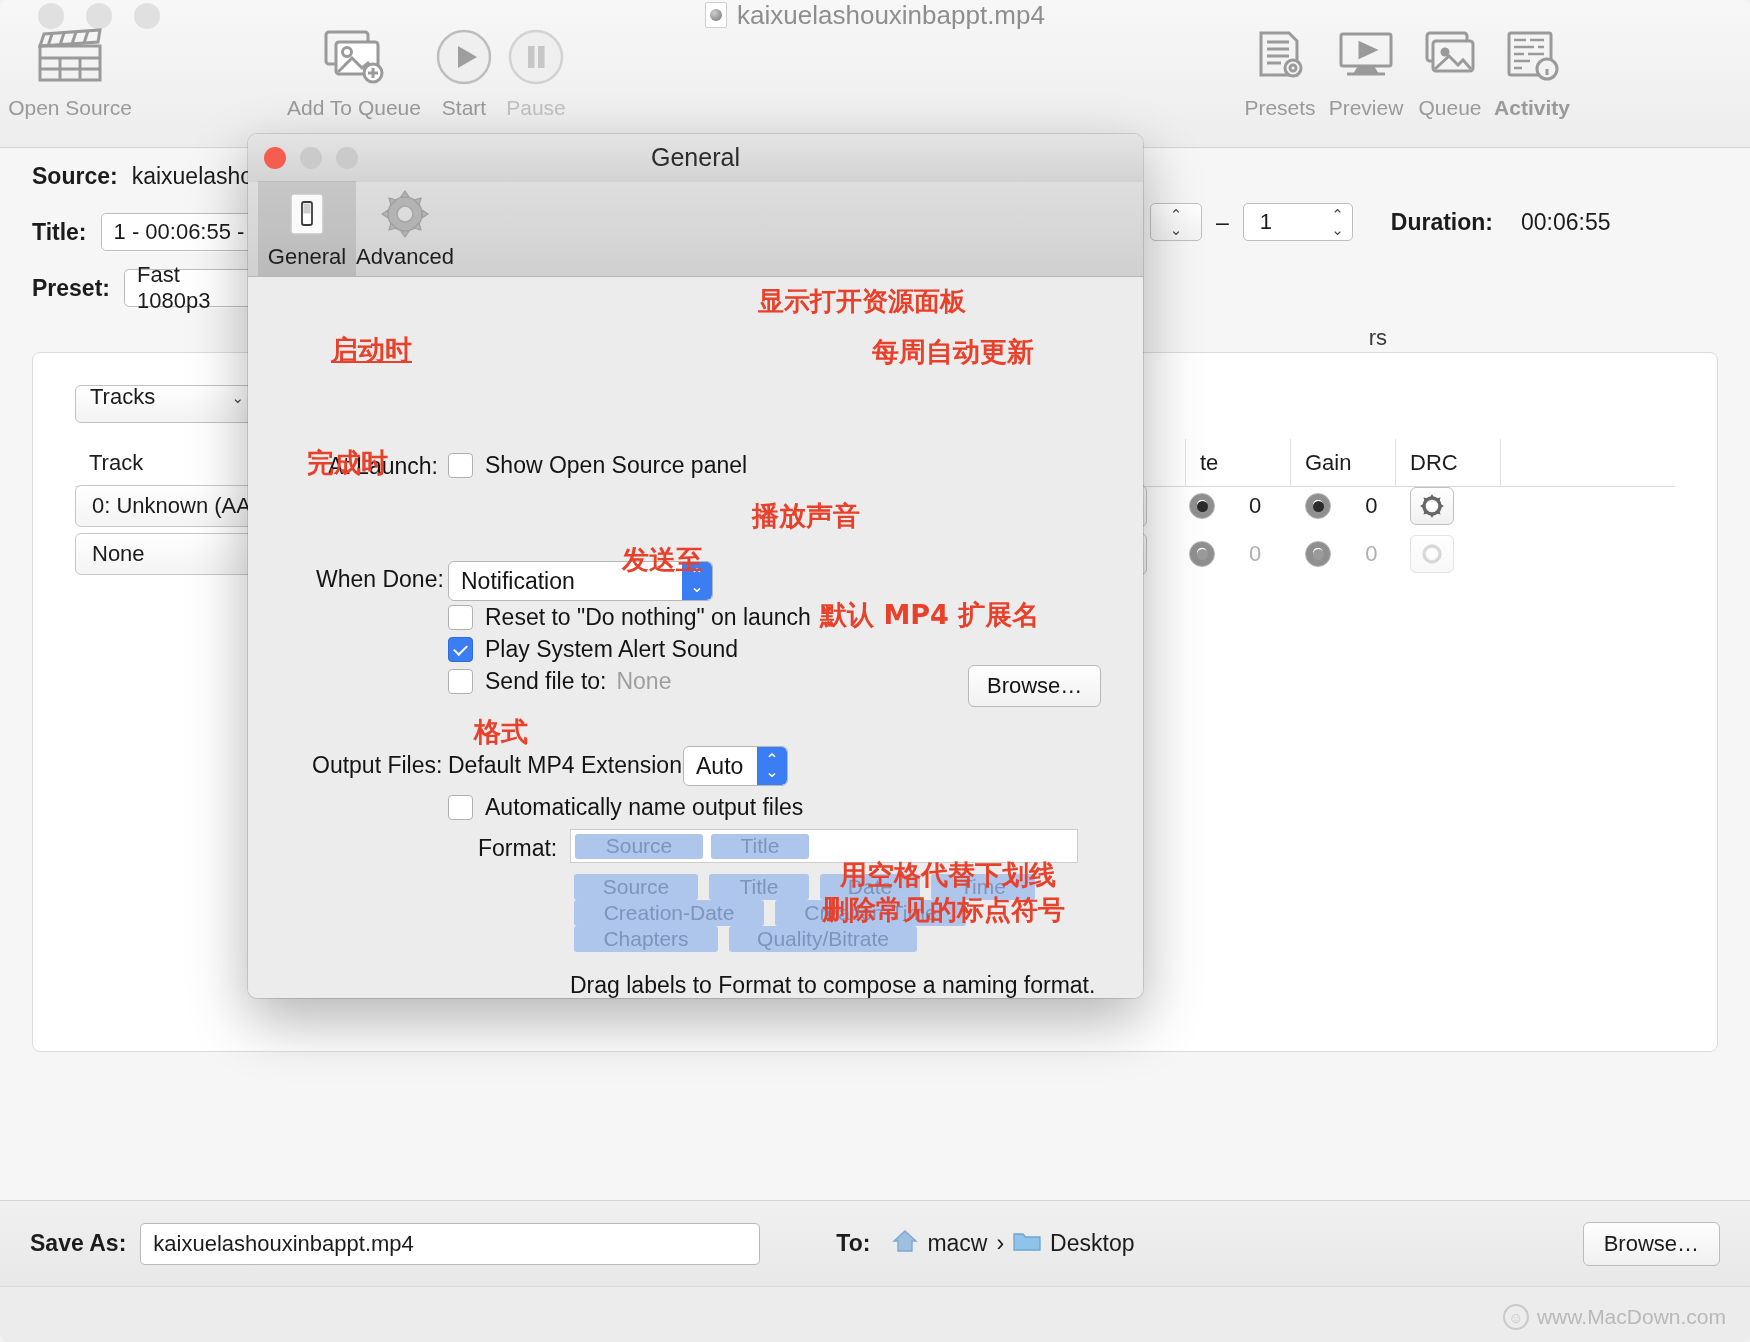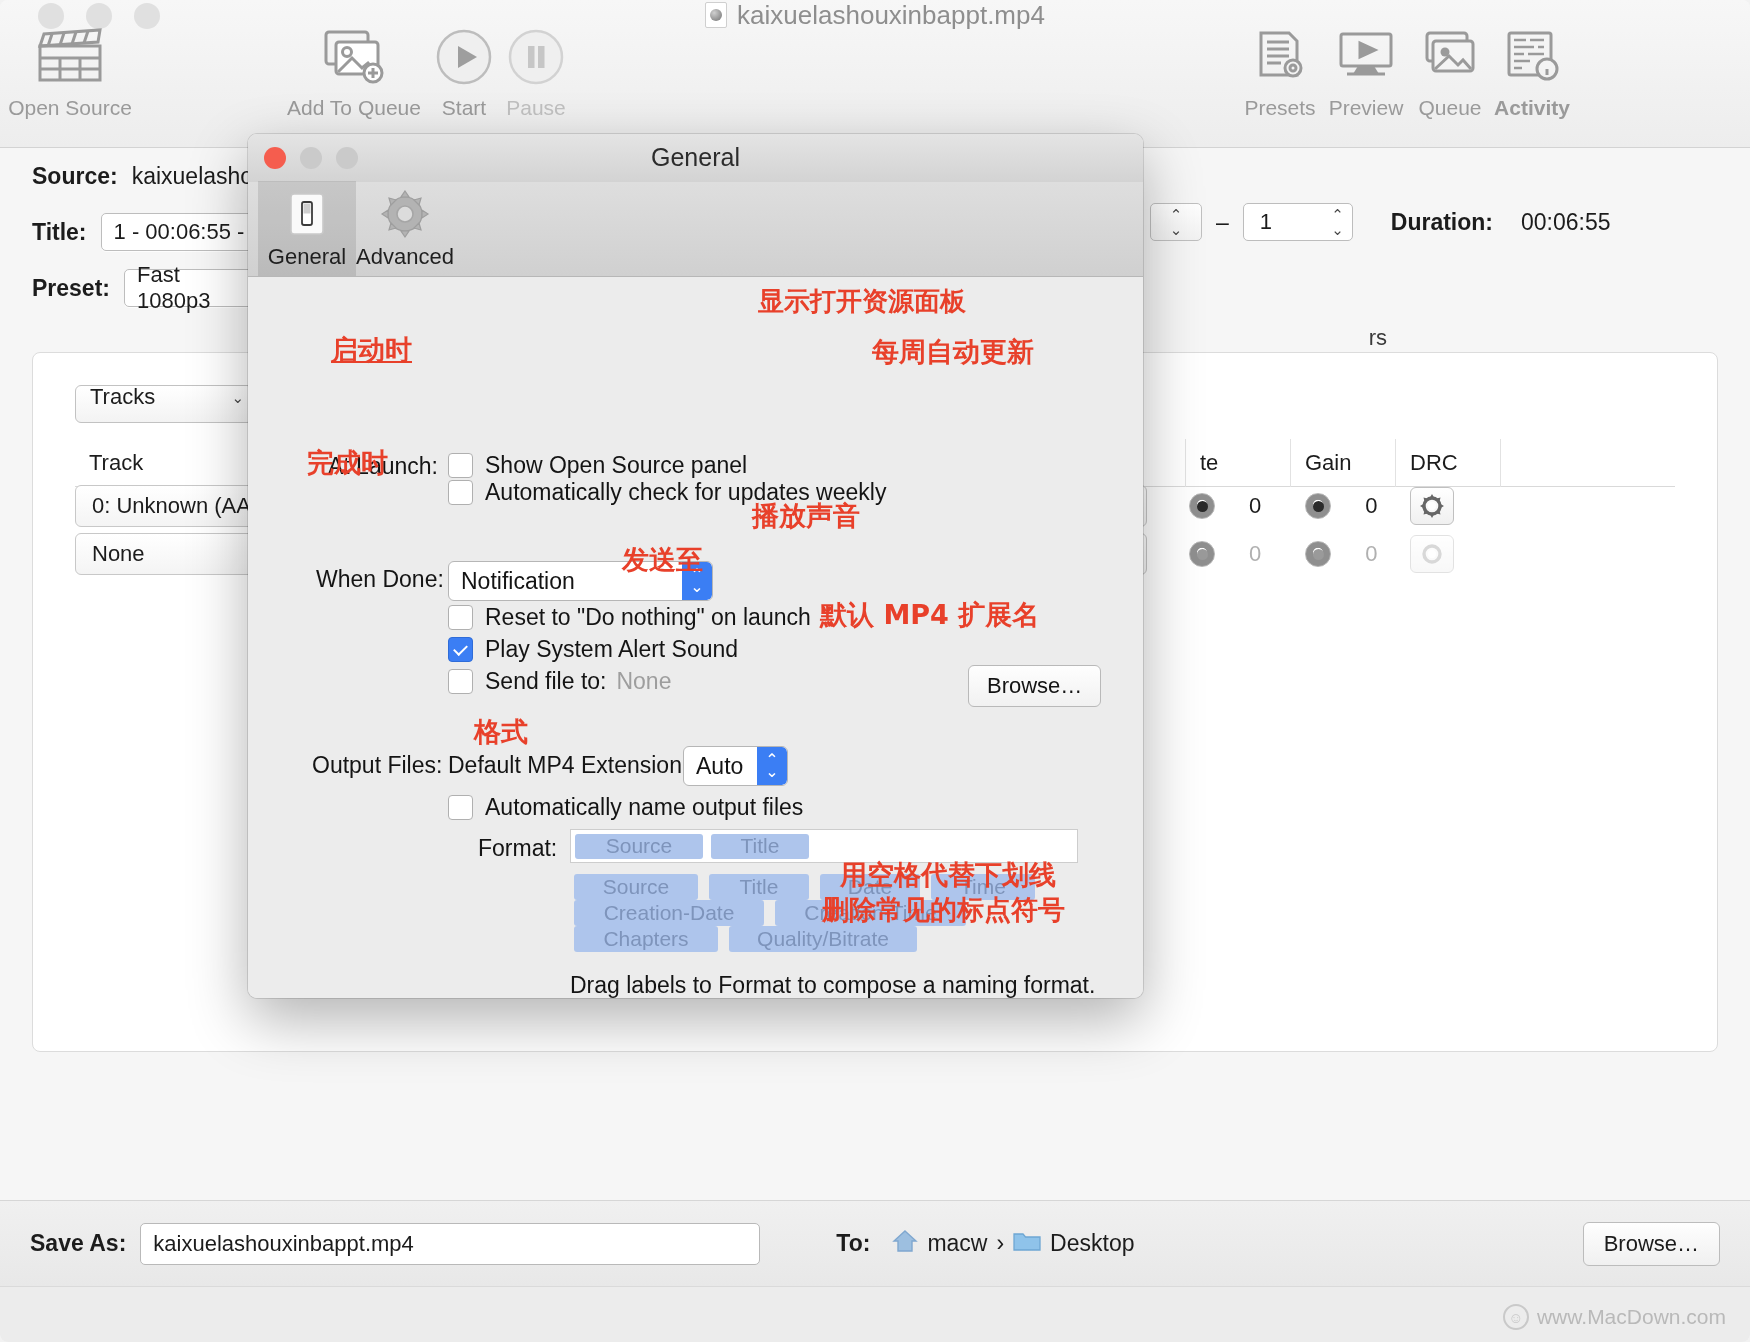--- a/index.html
+++ b/index.html
@@ -586,24 +586,20 @@
 
     <div class="prefs-body">
 
       <div class="pf-row" style="left:80px; top:176px;">
         <span class="pf-label">At Launch:</span>
       </div>
       <div class="pf-row" style="left:200px; top:175px;">
         <span class="cb"></span>
         <span class="cb-text">Show Open Source panel</span>
       </div>
-      <div class="pf-row" style="left:200px; top:202px;">
-        <span class="cb"></span>
-        <span class="cb-text">Automatically check for updates weekly</span>
-      </div>
 
       <div class="pf-row" style="left:68px; top:289px;">
         <span class="pf-label">When Done:</span>
       </div>
       <div class="popup" style="position:absolute;left:200px;top:284px;width:265px;">
         <span class="ptxt">Notification</span>
         <span class="parrow">⌃<br>⌄</span>
       </div>
 
       <div class="pf-row" style="left:200px; top:327px;">

